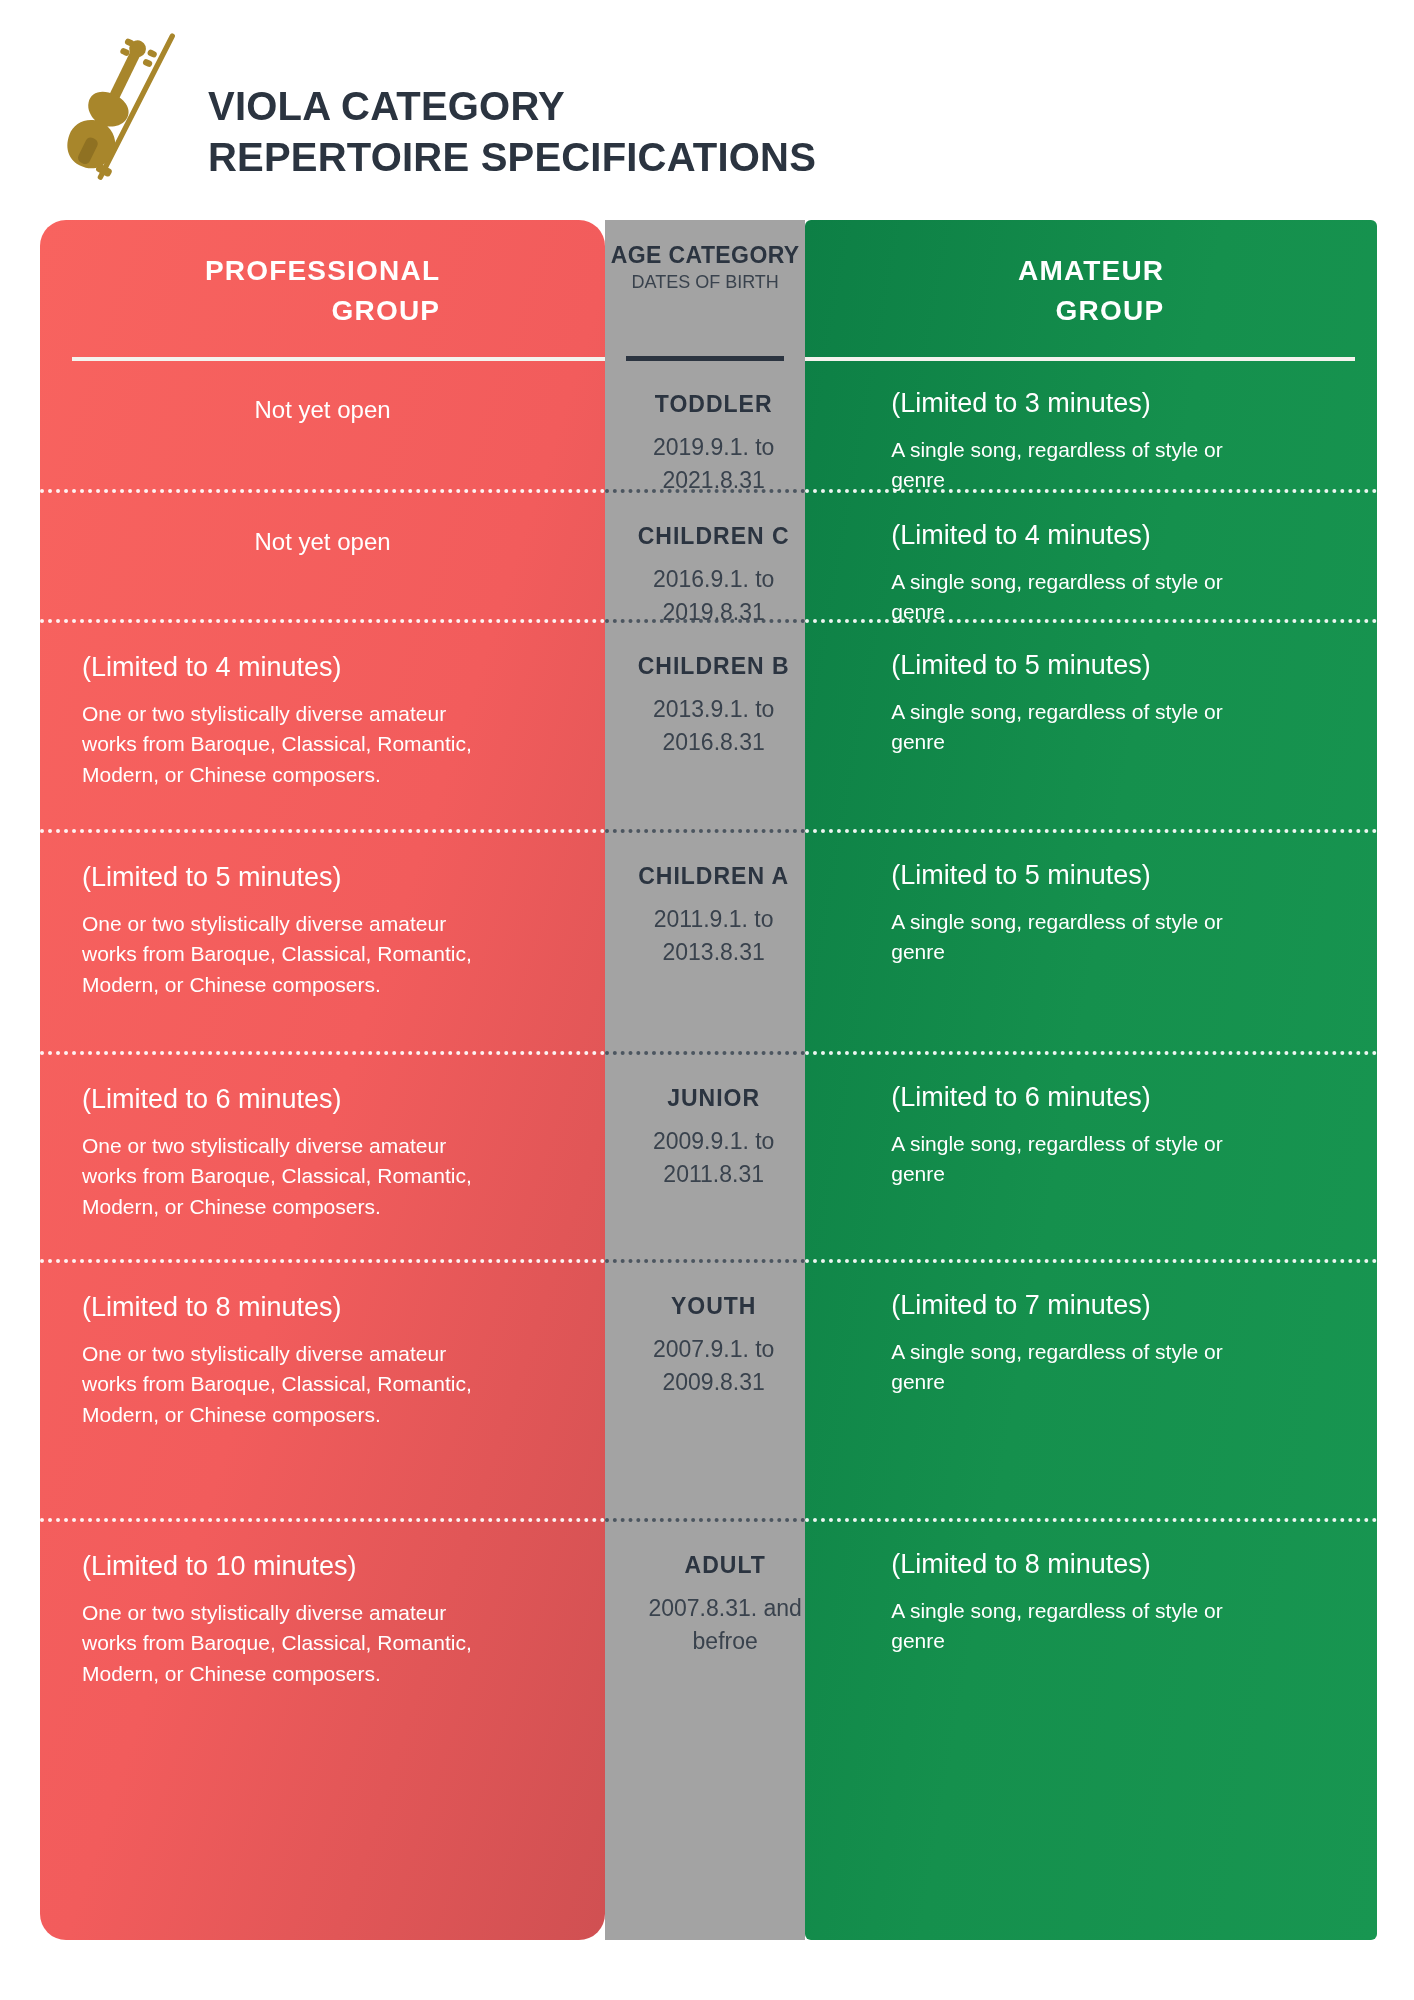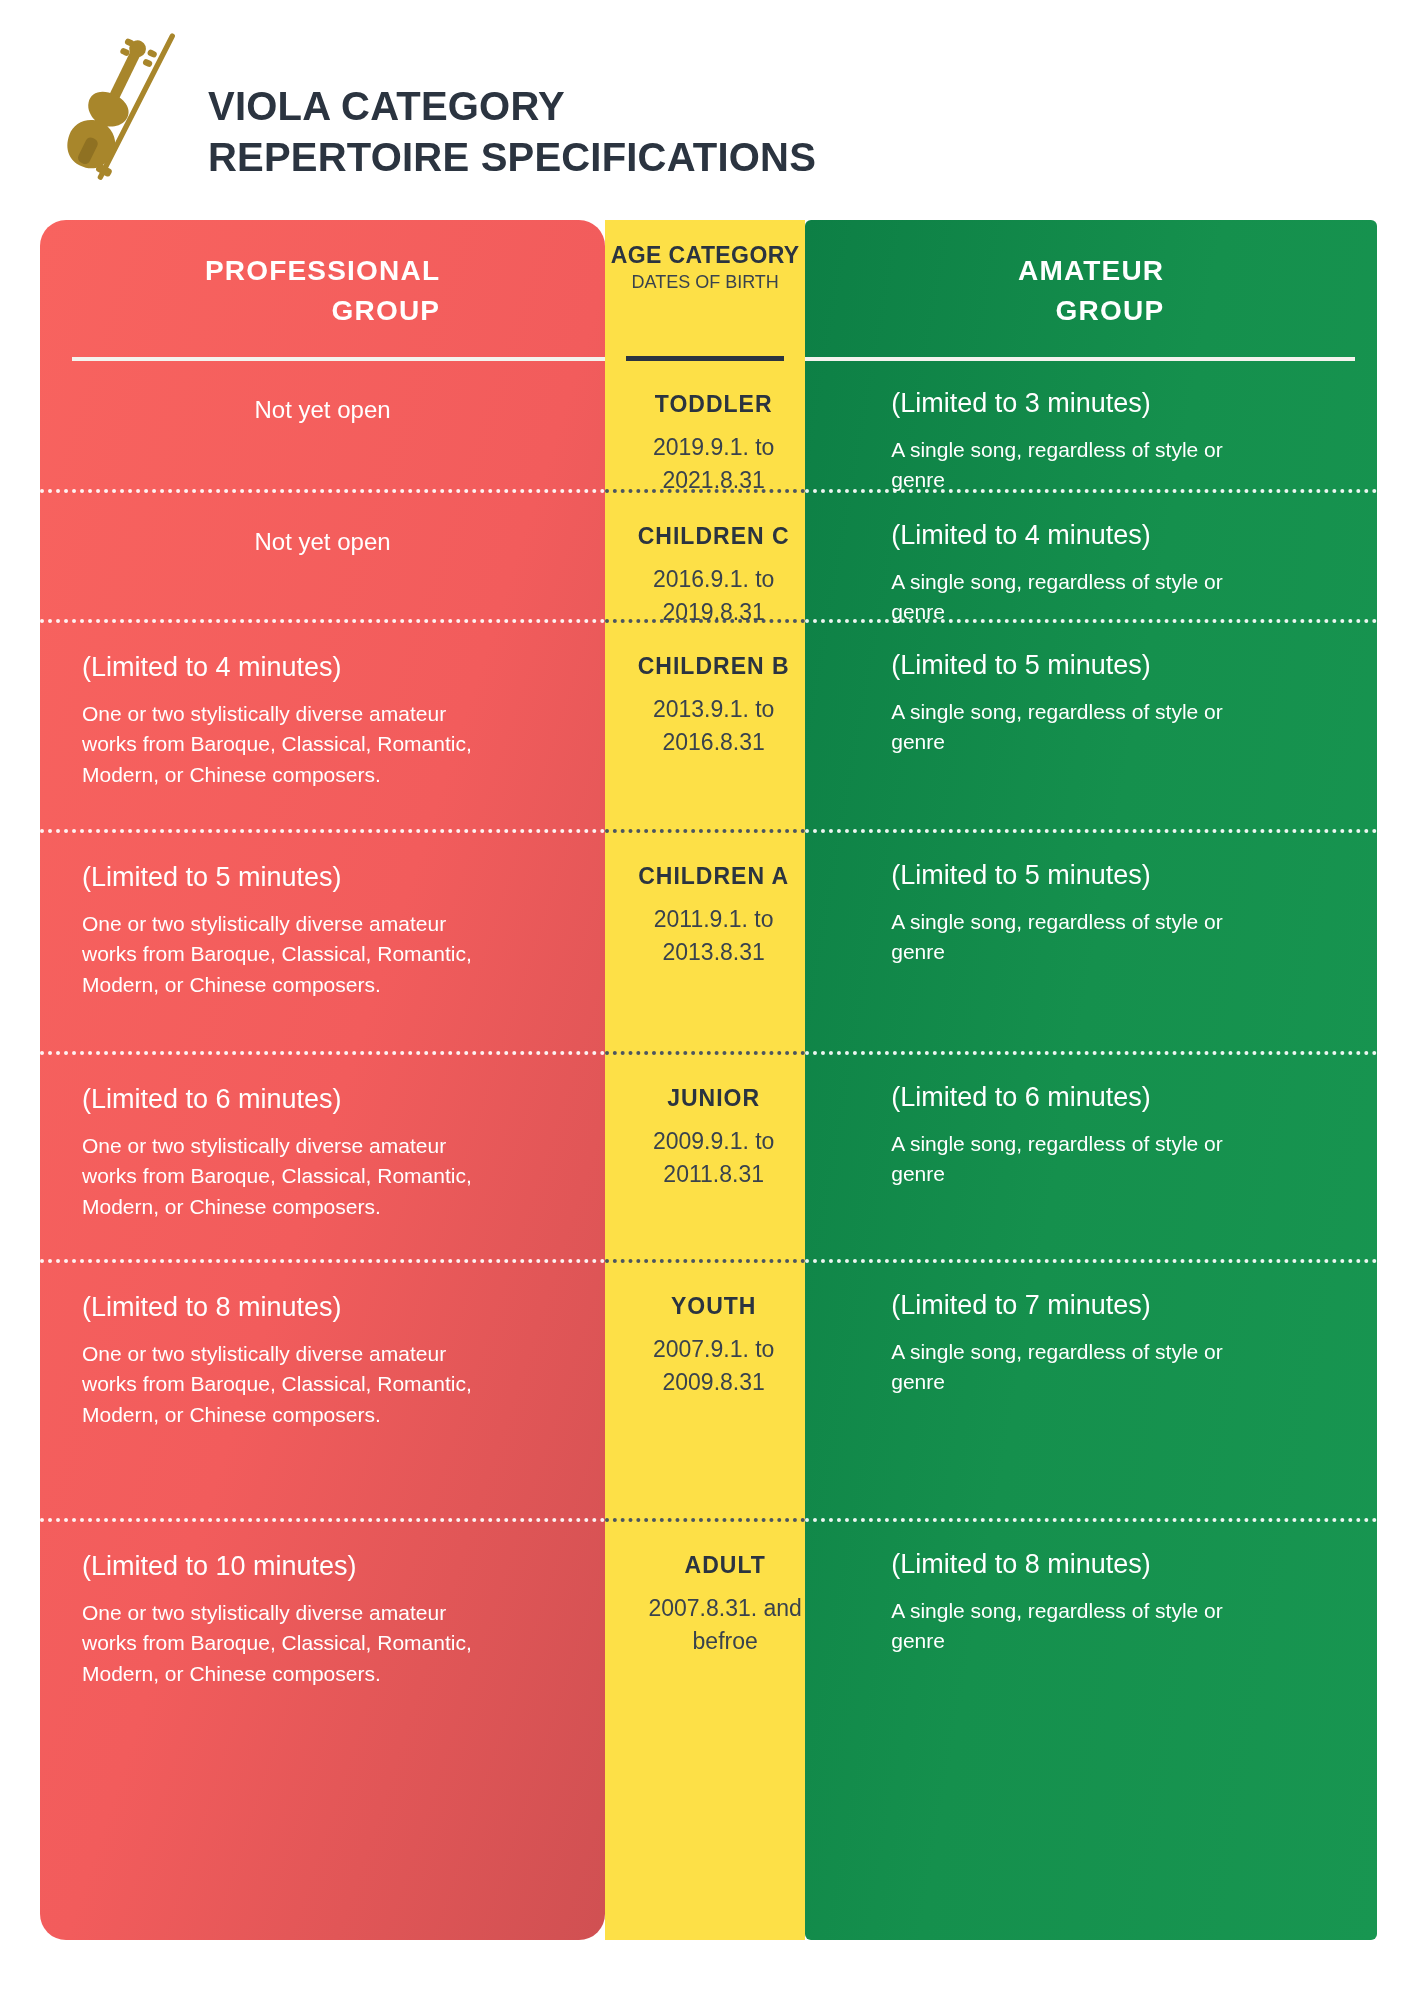--- a/index.html
+++ b/index.html
@@ -14,21 +14,21 @@
     font-size:40px;font-weight:700;line-height:51px;letter-spacing:.2px;
   }
   .page-title span{display:block;white-space:nowrap;}
   
   .spec-table{position:absolute;left:40px;top:220px;width:1337px;height:1720px;display:flex;}
   .col{box-sizing:border-box;display:flex;flex-direction:column;}
   .col-pro{
     width:593px;border-radius:26px;color:#fff;
     background:linear-gradient(108deg,#f8635f 0%,#f25c5c 52%,#d05052 100%);
   }
-  .col-age{width:210px;background:#fde047;color:#2b3440;}
+  .col-age{width:210px;background:#a3a3a3;color:#2b3440;}
   .col-am{
     width:600px;border-radius:6px;color:#fff;
     background:linear-gradient(100deg,#0d7f45 0%,#15904d 48%,#189651 100%);
   }
   .cell{box-sizing:border-box;position:relative;flex:0 0 auto;}
   .rh{height:141px;} .r1{height:132px;} .r2{height:130px;} .r3{height:210px;}
   .r4{height:222px;} .r5{height:208px;} .r6{height:259px;} .r7{flex:1 1 auto;padding-left:40px;}
   
   .col-pro .sep,.col-am .sep{border-bottom:4px dotted rgba(255,255,255,.92);}
   .col-age .sep{border-bottom:4px dotted #4c5660;padding-left:17px;}

